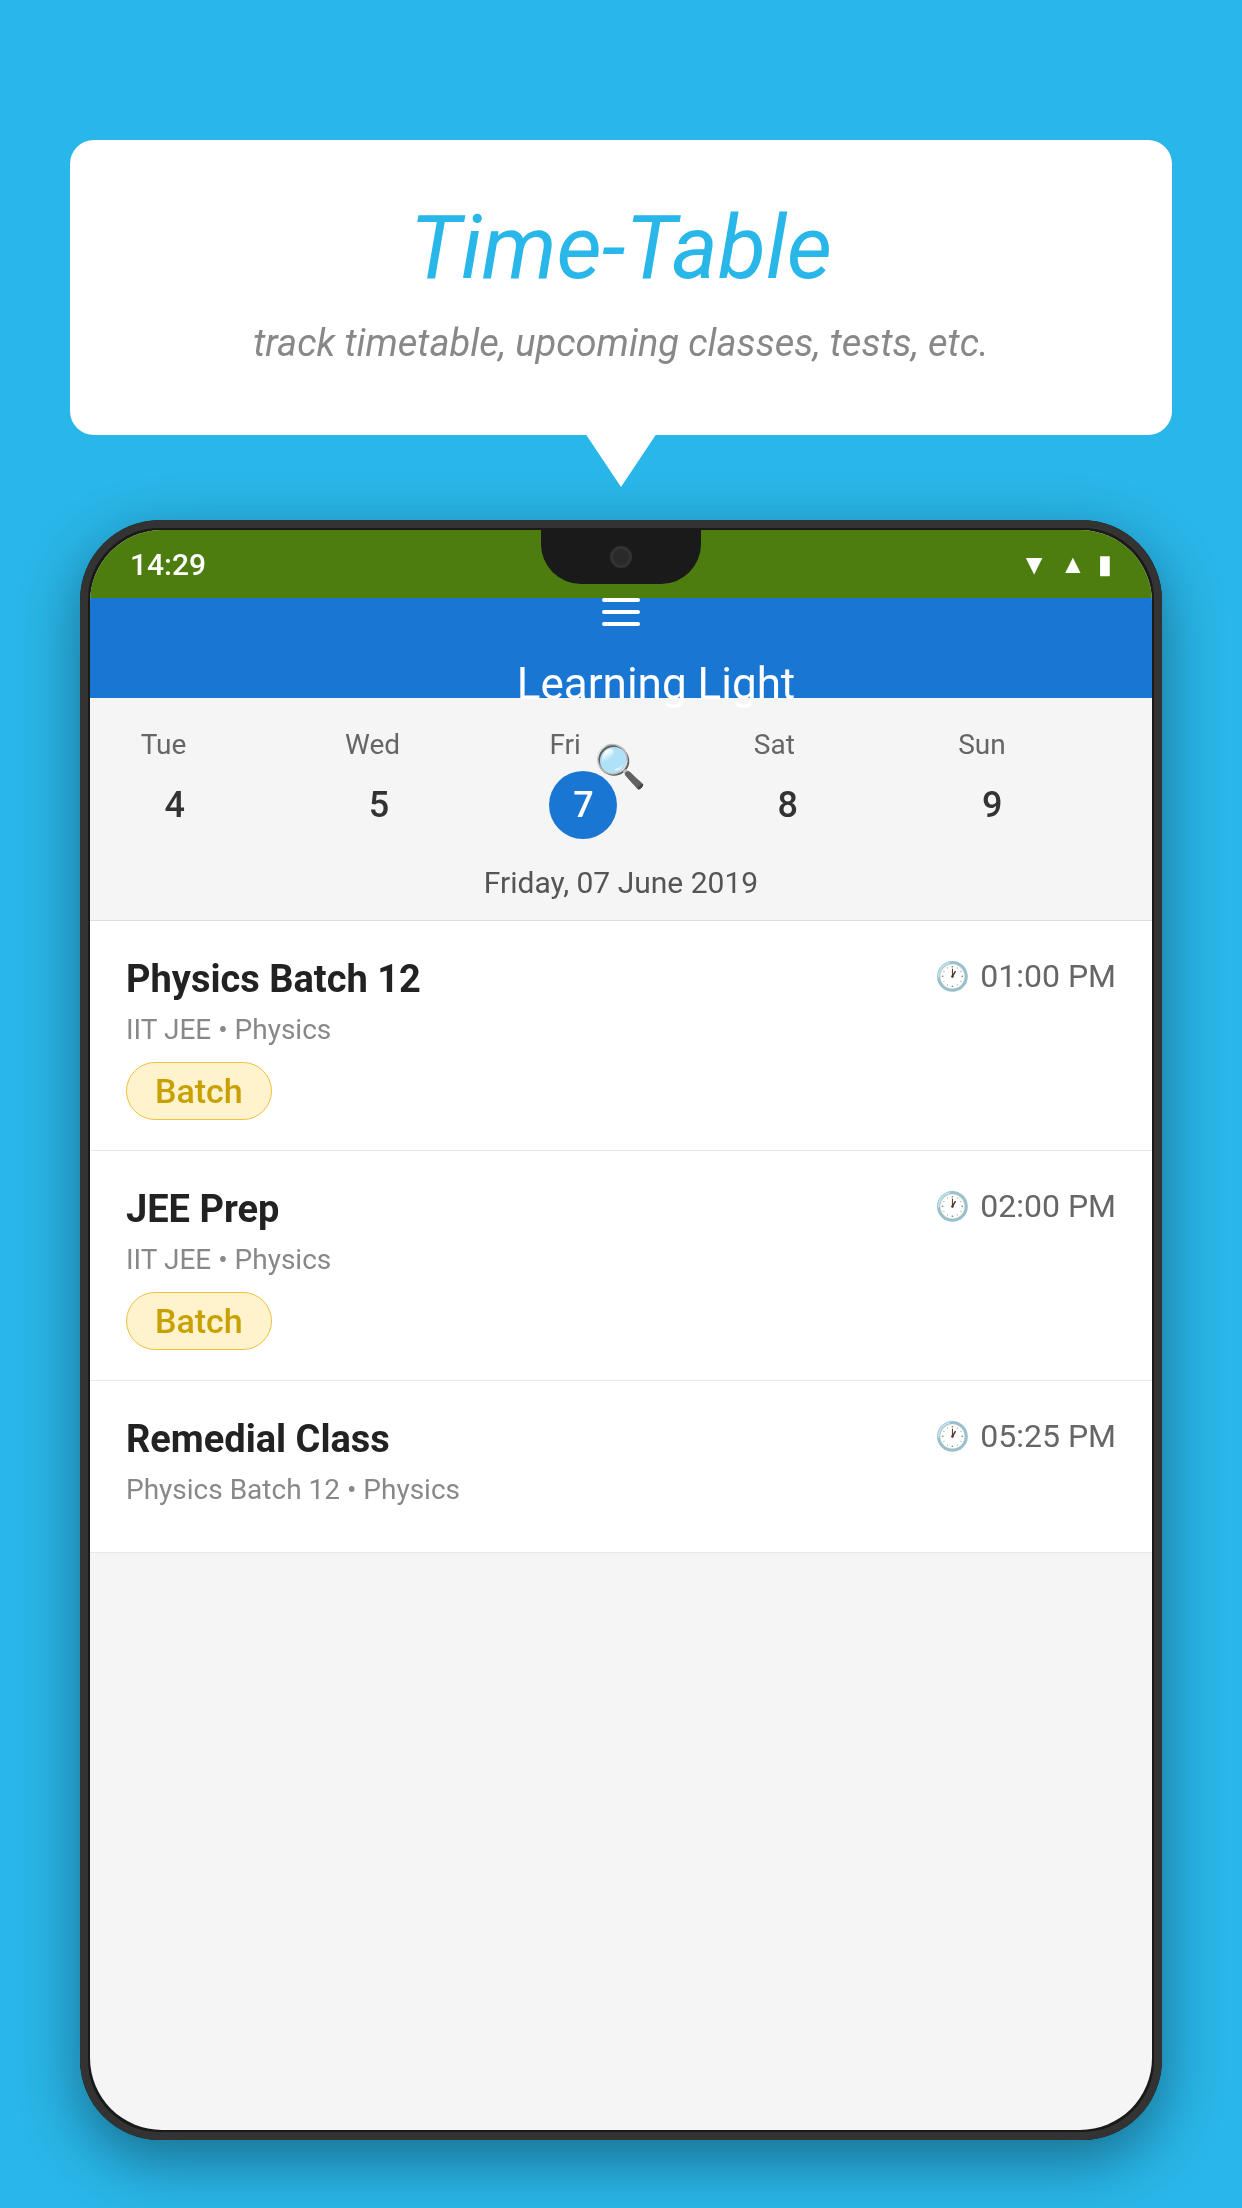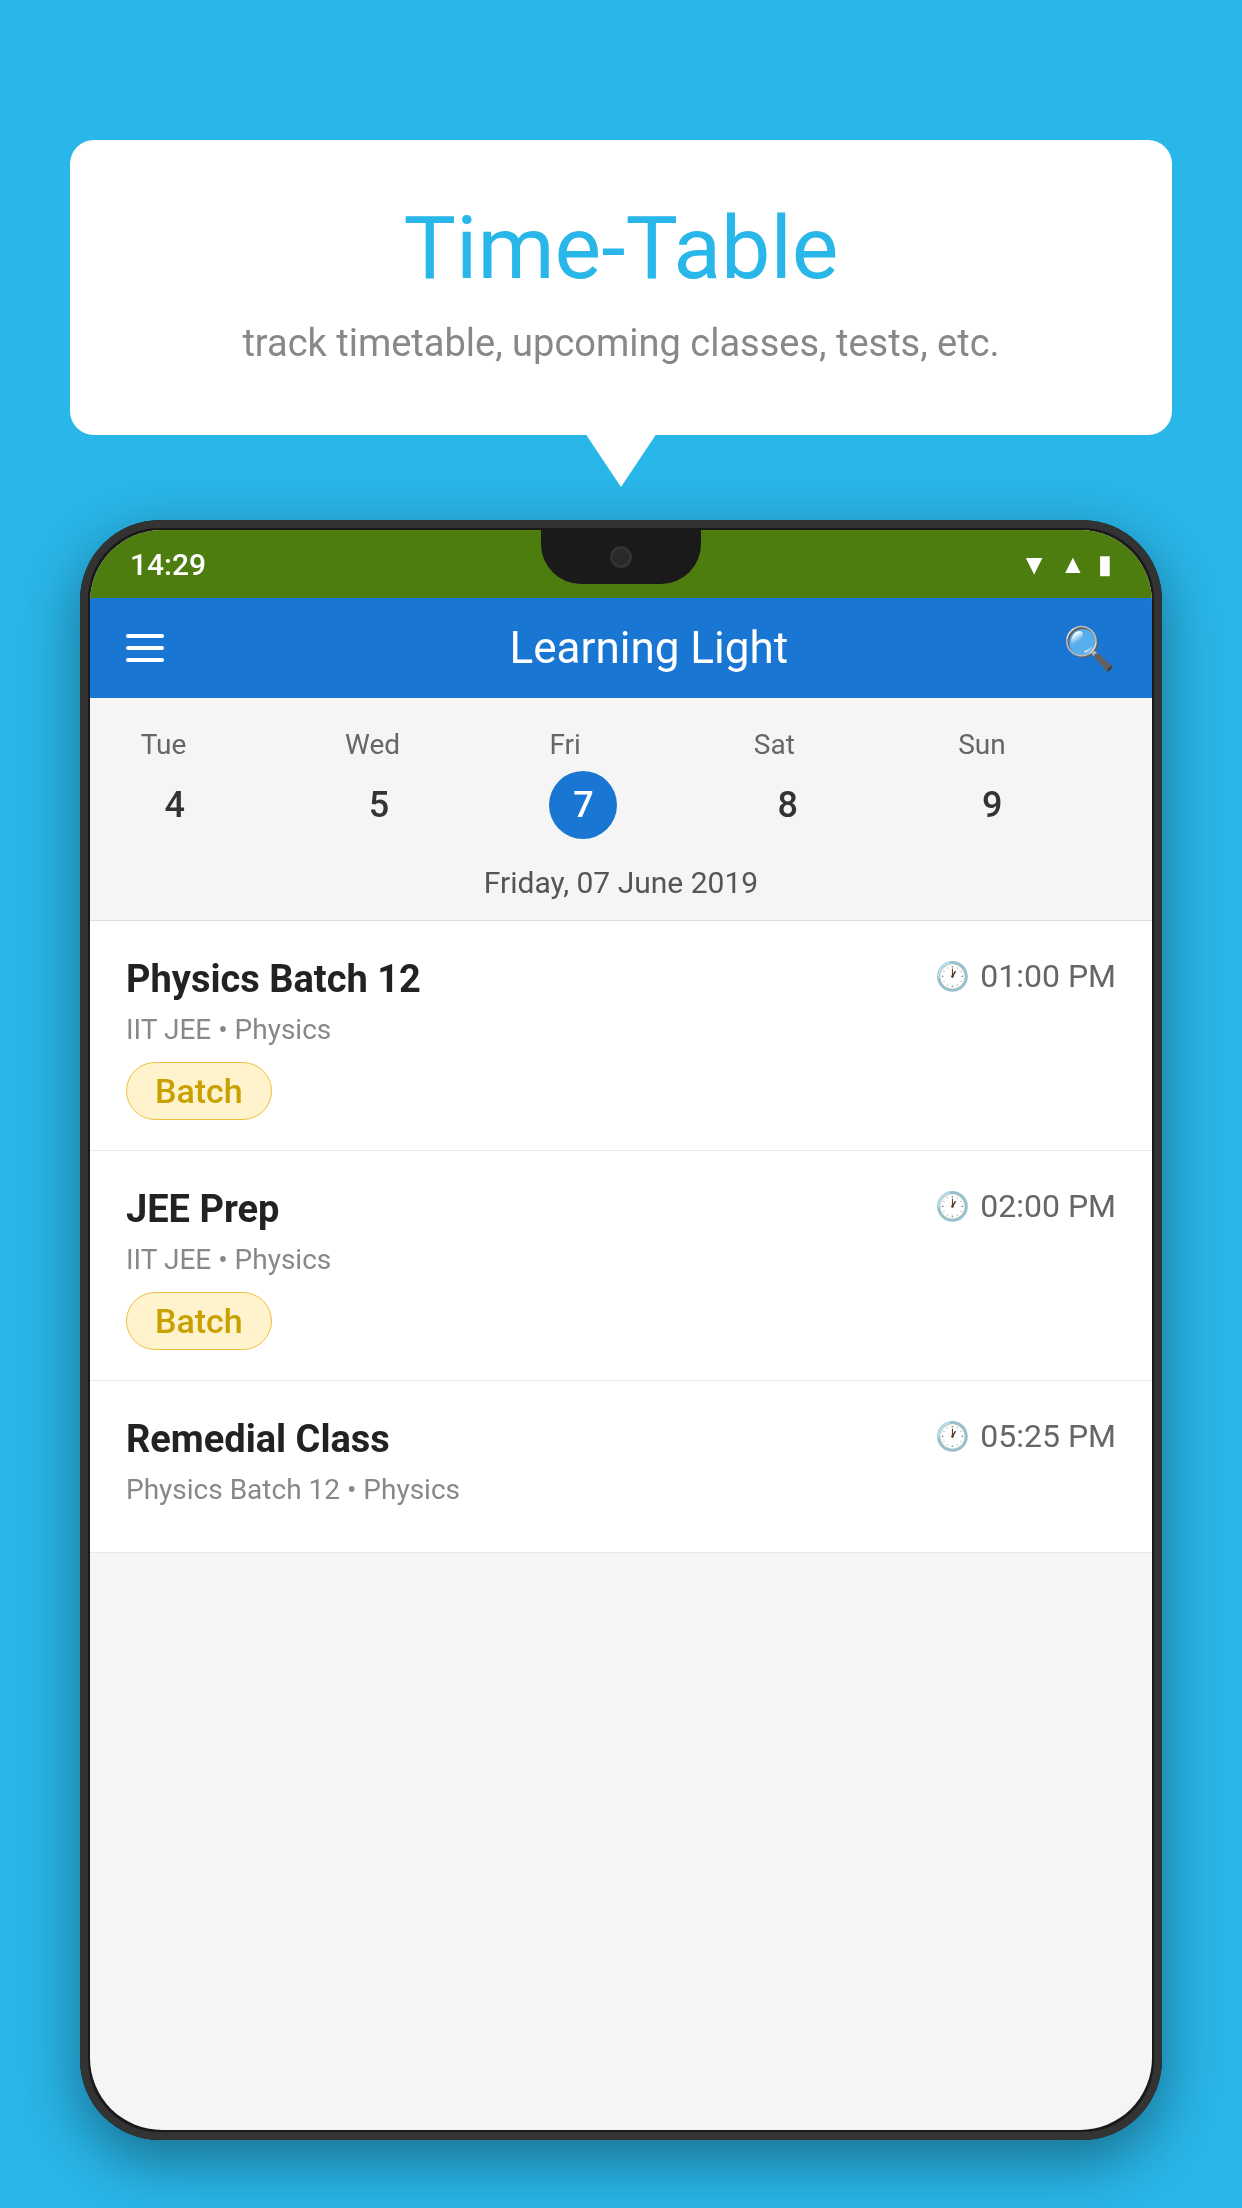--- a/index.html
+++ b/index.html
@@ -21,20 +21,21 @@
       left: 70px;
       right: 70px;
     }
 
     .speech-bubble {
       background: white;
       border-radius: 24px;
       padding: 60px 80px 70px;
       text-align: center;
       position: relative;
+      font-style: italic;
     }
 
     .speech-bubble::after {
       content: '';
       position: absolute;
       bottom: -52px;
       left: 50%;
       transform: translateX(-50%);
       width: 0;
       height: 0;
@@ -146,20 +147,21 @@
     }
 
     
     .app-bar {
       background: #1976d2;
       height: 100px;
       display: flex;
       align-items: center;
       padding: 0 36px;
       gap: 32px;
+      flex-direction: column;
     }
 
     .hamburger-lines {
       display: flex;
       flex-direction: column;
       gap: 8px;
     }
 
     .hamburger-line {
       width: 38px;

